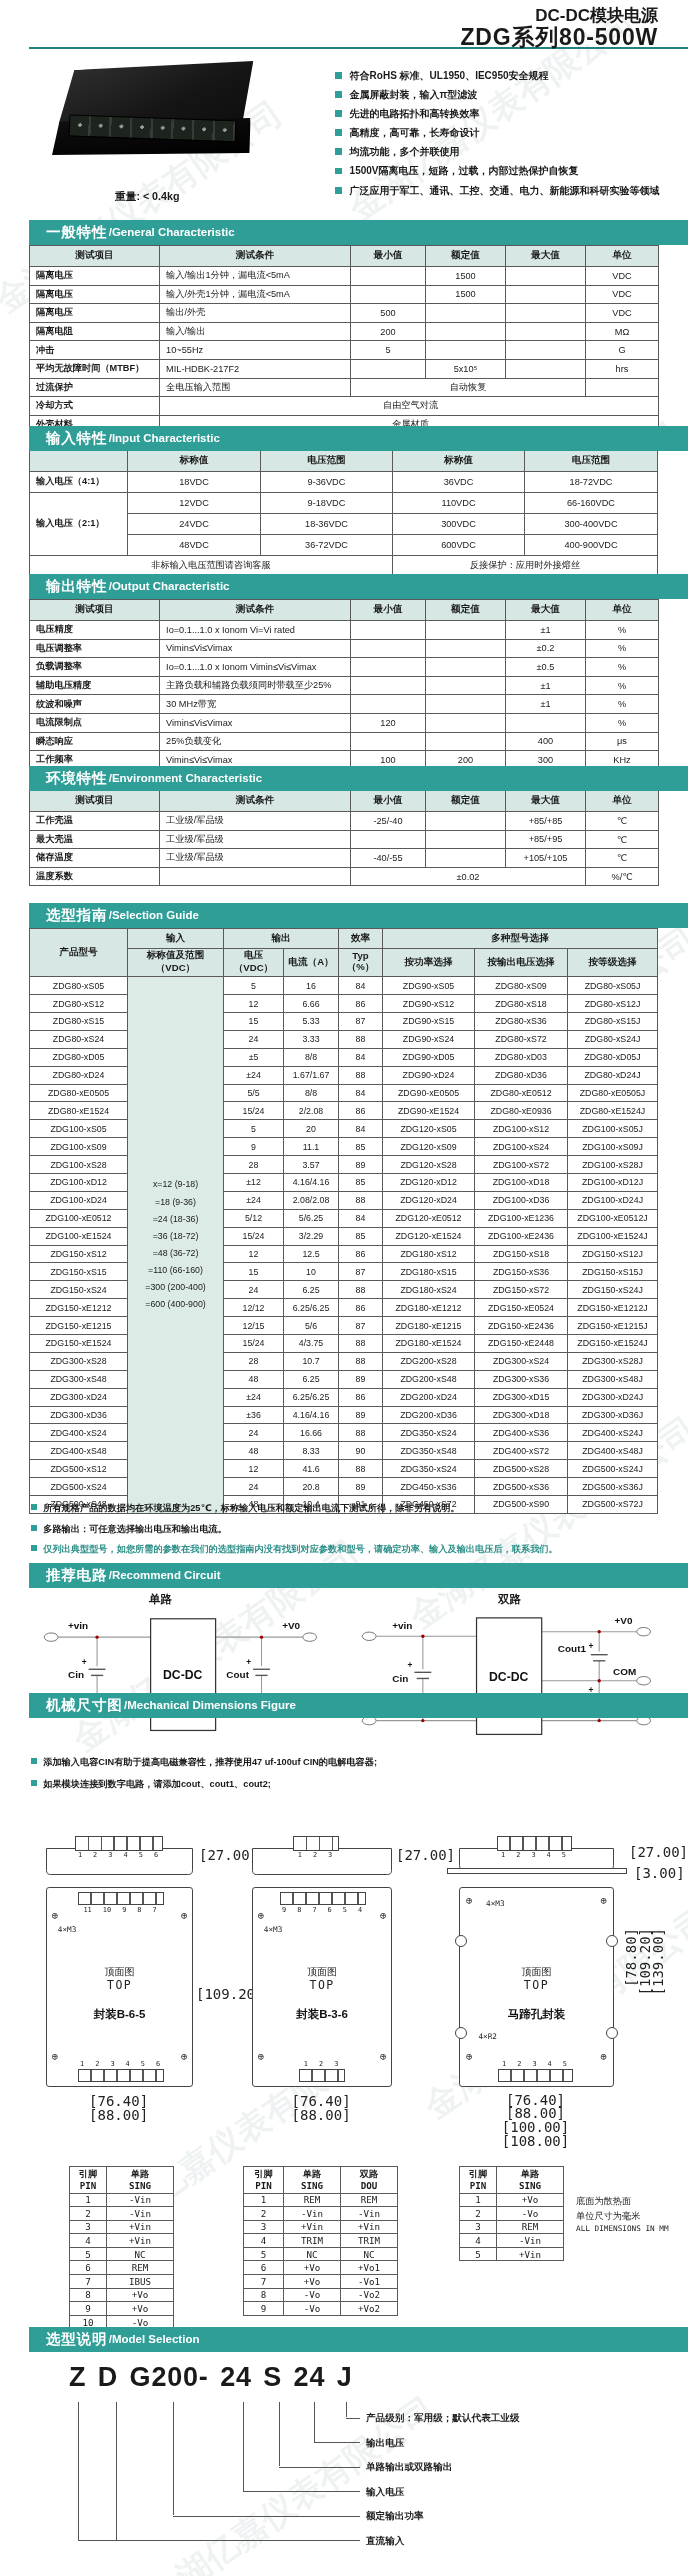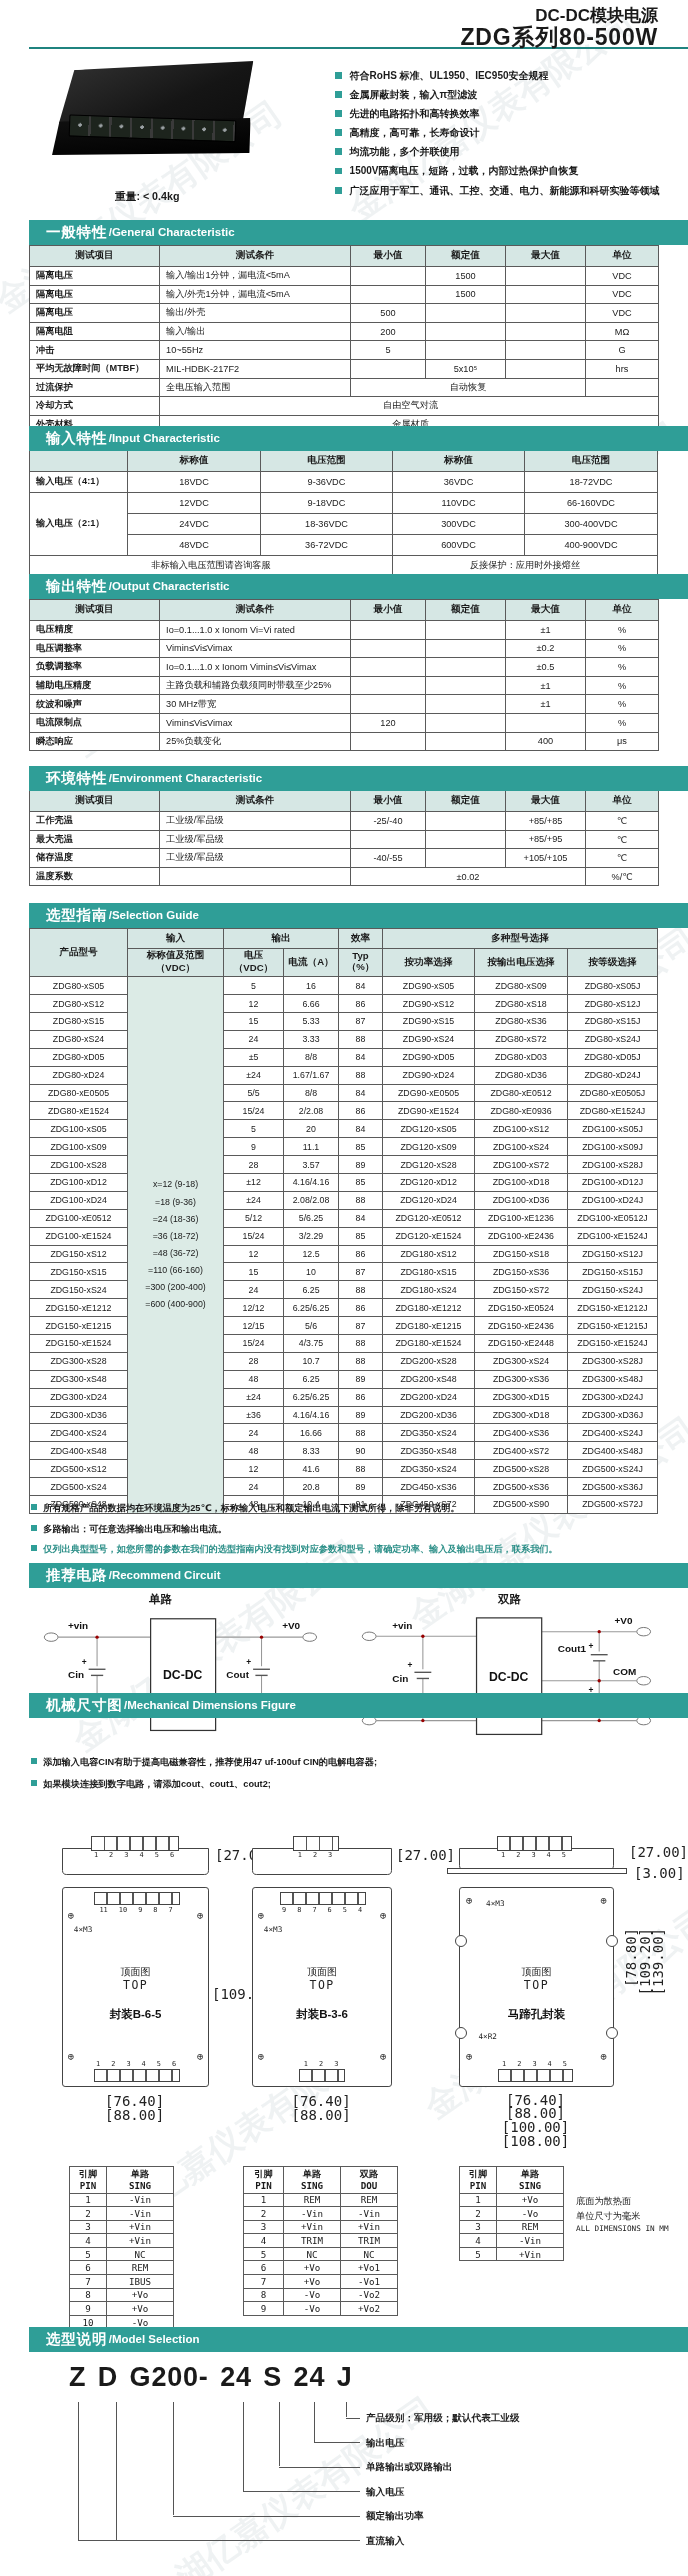--- a/index.html
+++ b/index.html
@@ -370,20 +370,28 @@
           <td>%</td>
         </tr>
         <tr>
           <td>瞬态响应</td>
           <td>25%负载变化</td>
           <td></td>
           <td></td>
           <td>400</td>
           <td>μs</td>
         </tr>
+        <tr>
+          <td>工作频率</td>
+          <td>Vimin≤Vi≤Vimax</td>
+          <td>100</td>
+          <td>200</td>
+          <td>300</td>
+          <td>KHz</td>
+        </tr>
       </tbody>
   </table>
 
   <div class="secbar" style="top:766px">
     <span class="zh">环境特性</span>
     <span class="en">/Environment Characteristic</span>
   </div>
   <table class="t gt" style="top:790px">
     <colgroup>
         <col style="width:130px">
@@ -867,21 +875,21 @@
   <div class="note" style="left:31px;top:1778px;width:635px">
     <span class="sq"></span>
     <span>如果模块连接到数字电路，请添加cout、cout1、cout2;</span>
   </div>
 
   <div class="secbar" style="top:1693px">
     <span class="zh">机械尺寸图</span>
     <span class="en">/Mechanical Dimensions Figure</span>
   </div>
 
-  <div class="fig" style="left:56px;top:1836px;width:201px;height:306px">
+  <div class="fig" style="left:40px;top:1836px;width:201px;height:306px">
     <div class="sv-body" style="left:6.1px;top:12.2px;width:145px;height:24.5px"></div>
     <div class="strip" style="left:35px;top:0;width:86px;height:13px"></div>
     <div class="svnums" style="left:35px;top:14.5px;width:86px">1 2 3 4 5 6</div>
     <div class="dim" style="left:159px;top:10.7px">[27.00]</div>
     <div class="topview" style="left:6.1px;top:51px;width:145px;height:198px">
       <span class="screw" style="left:4.6px;top:23px">⊕</span>
       <span class="screw" style="right:4.6px;top:23px">⊕</span>
       <span class="screw" style="left:4.6px;bottom:23px">⊕</span>
       <span class="screw" style="right:4.6px;bottom:23px">⊕</span>
       <div class="cadlbl" style="left:10.7px;top:37px">4×M3</div>

